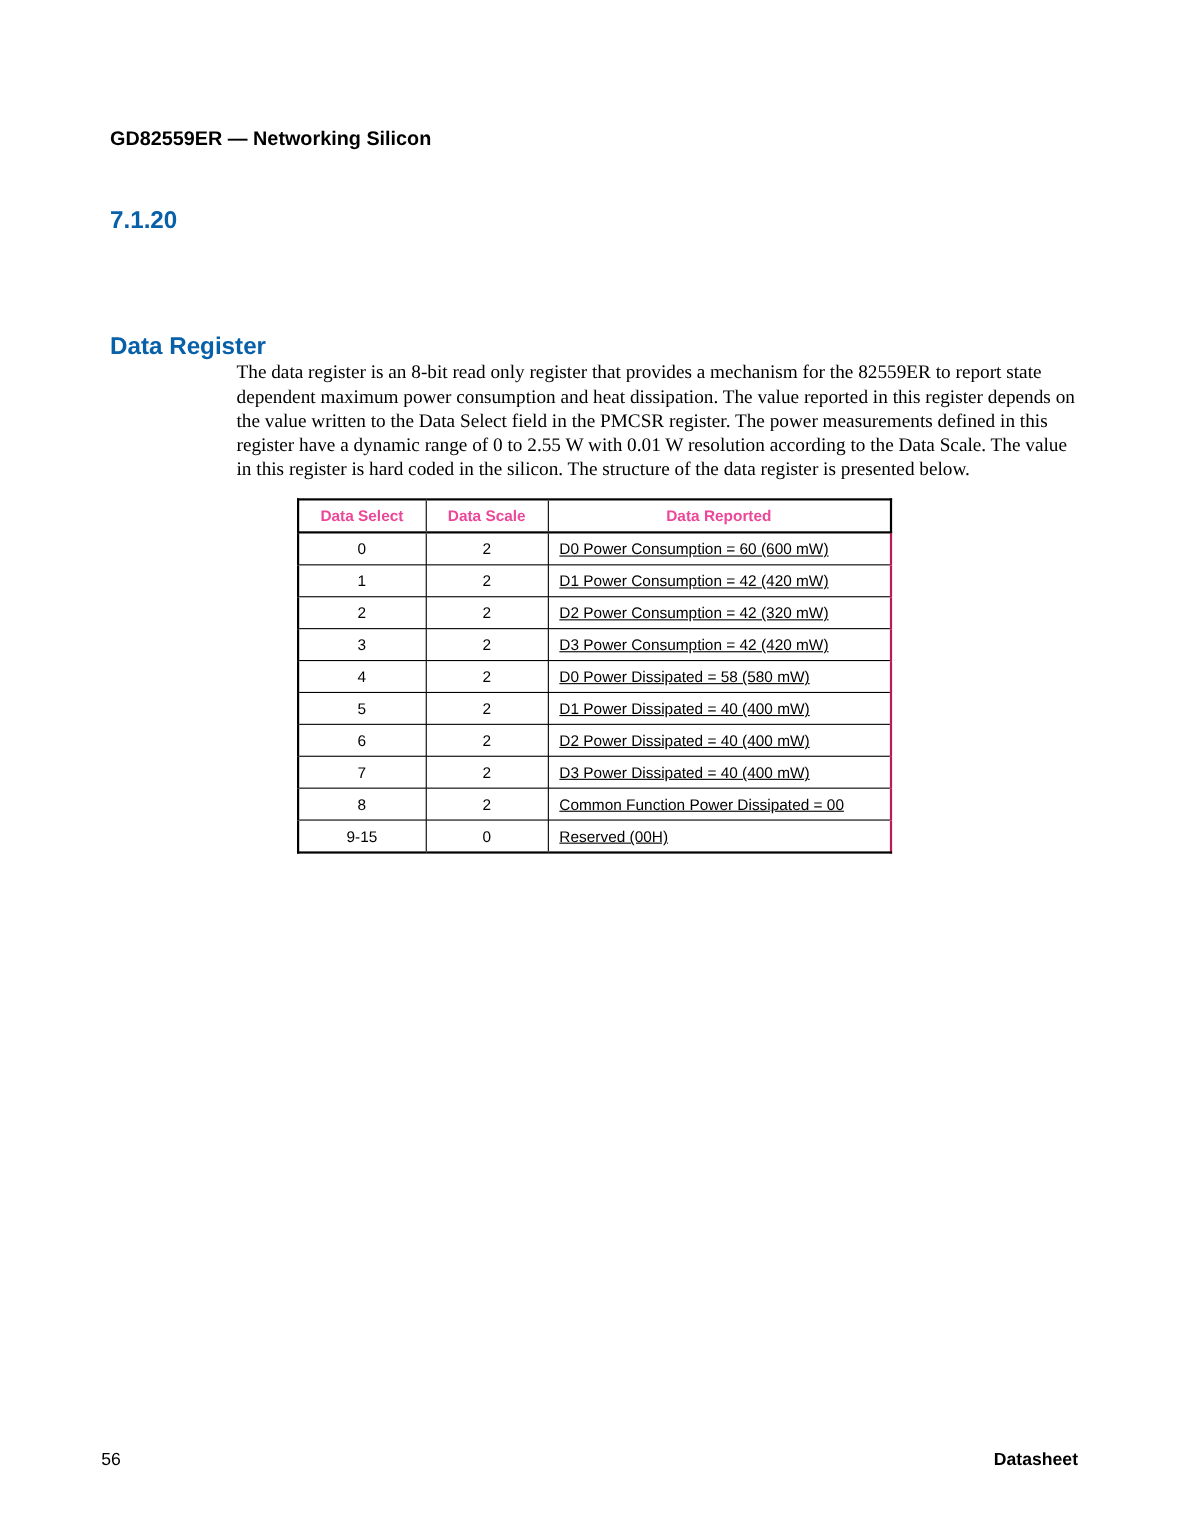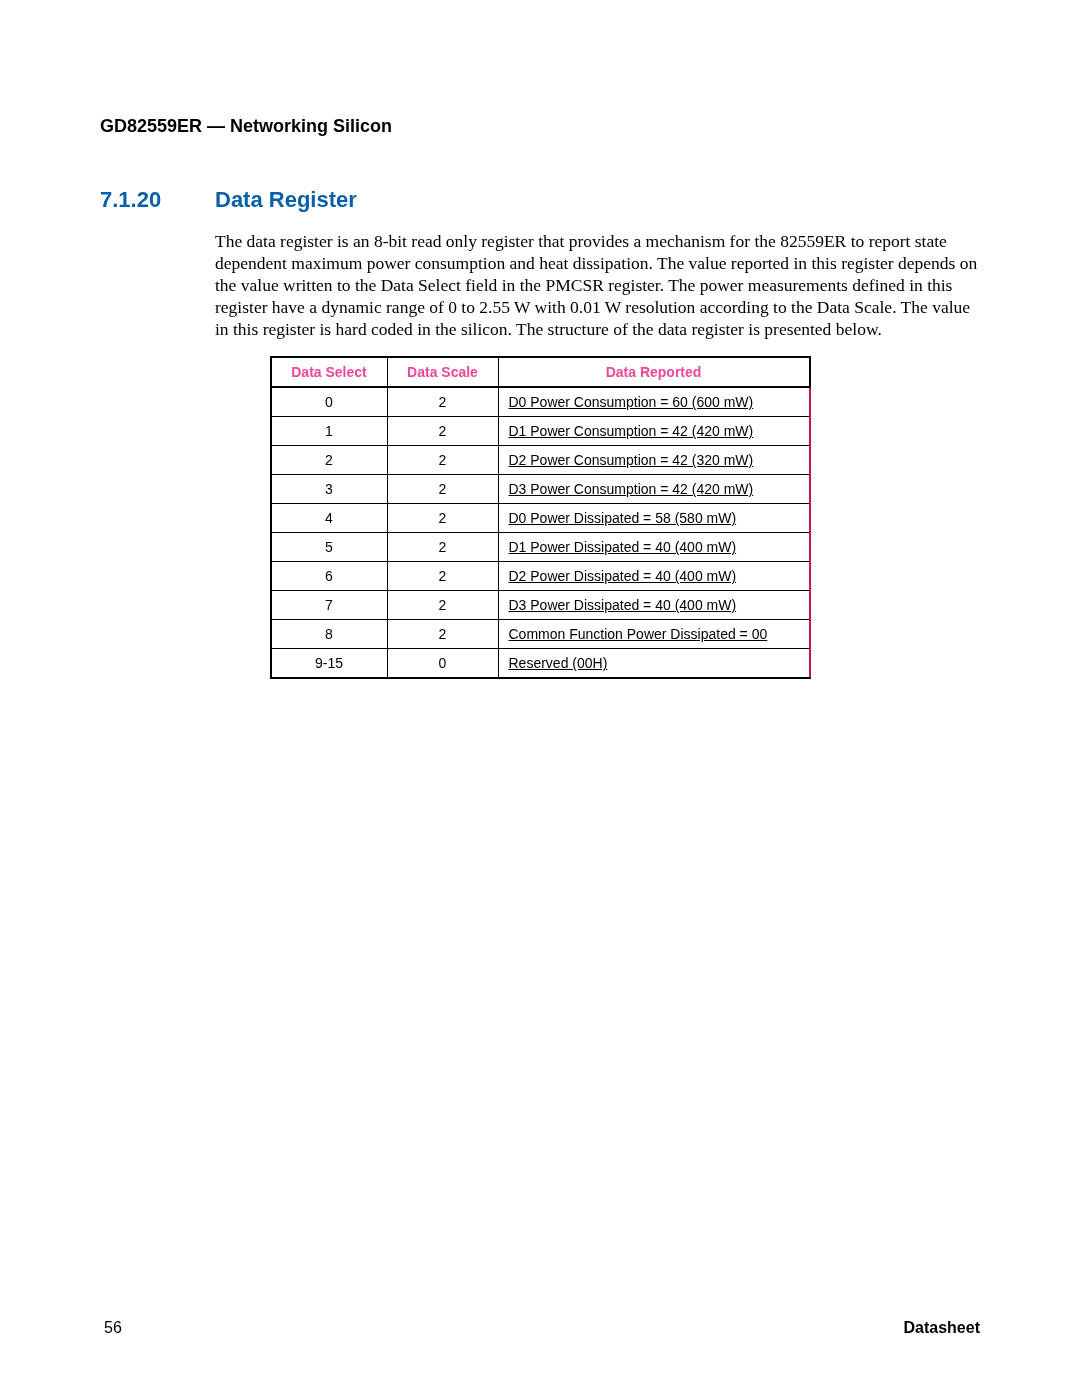--- a/index.html
+++ b/index.html
@@ -18,21 +18,21 @@
   }
   .running-head {
     font-family: Arial, Helvetica, sans-serif;
     font-weight: bold;
     font-size: 18px;
     margin-bottom: 50px;
   }
   .section-row {
     display: flex;
     align-items: baseline;
-    margin-bottom: 18px;
+    flex-direction: column;
   }
   .section-number {
     font-family: Arial, Helvetica, sans-serif;
     font-weight: bold;
     font-size: 22px;
     color: #0860a8;
     width: 115px;
     flex: 0 0 115px;
   }
   .section-title {
@@ -84,21 +84,21 @@
   .data-table tr:last-child td { border-bottom: 2px solid #000; }
   .data-table td:first-child { border-left: 2px solid #000; }
   .data-table td:last-child  { border-right: 2px solid #be185d; text-decoration: underline; }
 
   .col-select { width: 95px; text-align: center; }
   .col-scale  { width: 90px; text-align: center; }
   .col-report { width: 290px; text-align: left; }
 
   .footer {
     position: absolute;
-    left: 104px;
+    left: 92px;
     right: 100px;
     bottom: 60px;
     display: flex;
     justify-content: space-between;
     font-family: Arial, Helvetica, sans-serif;
     font-size: 16px;
   }
   .footer .page-num { font-weight: normal; }
   .footer .doc-type { font-weight: bold; }
 </style>

